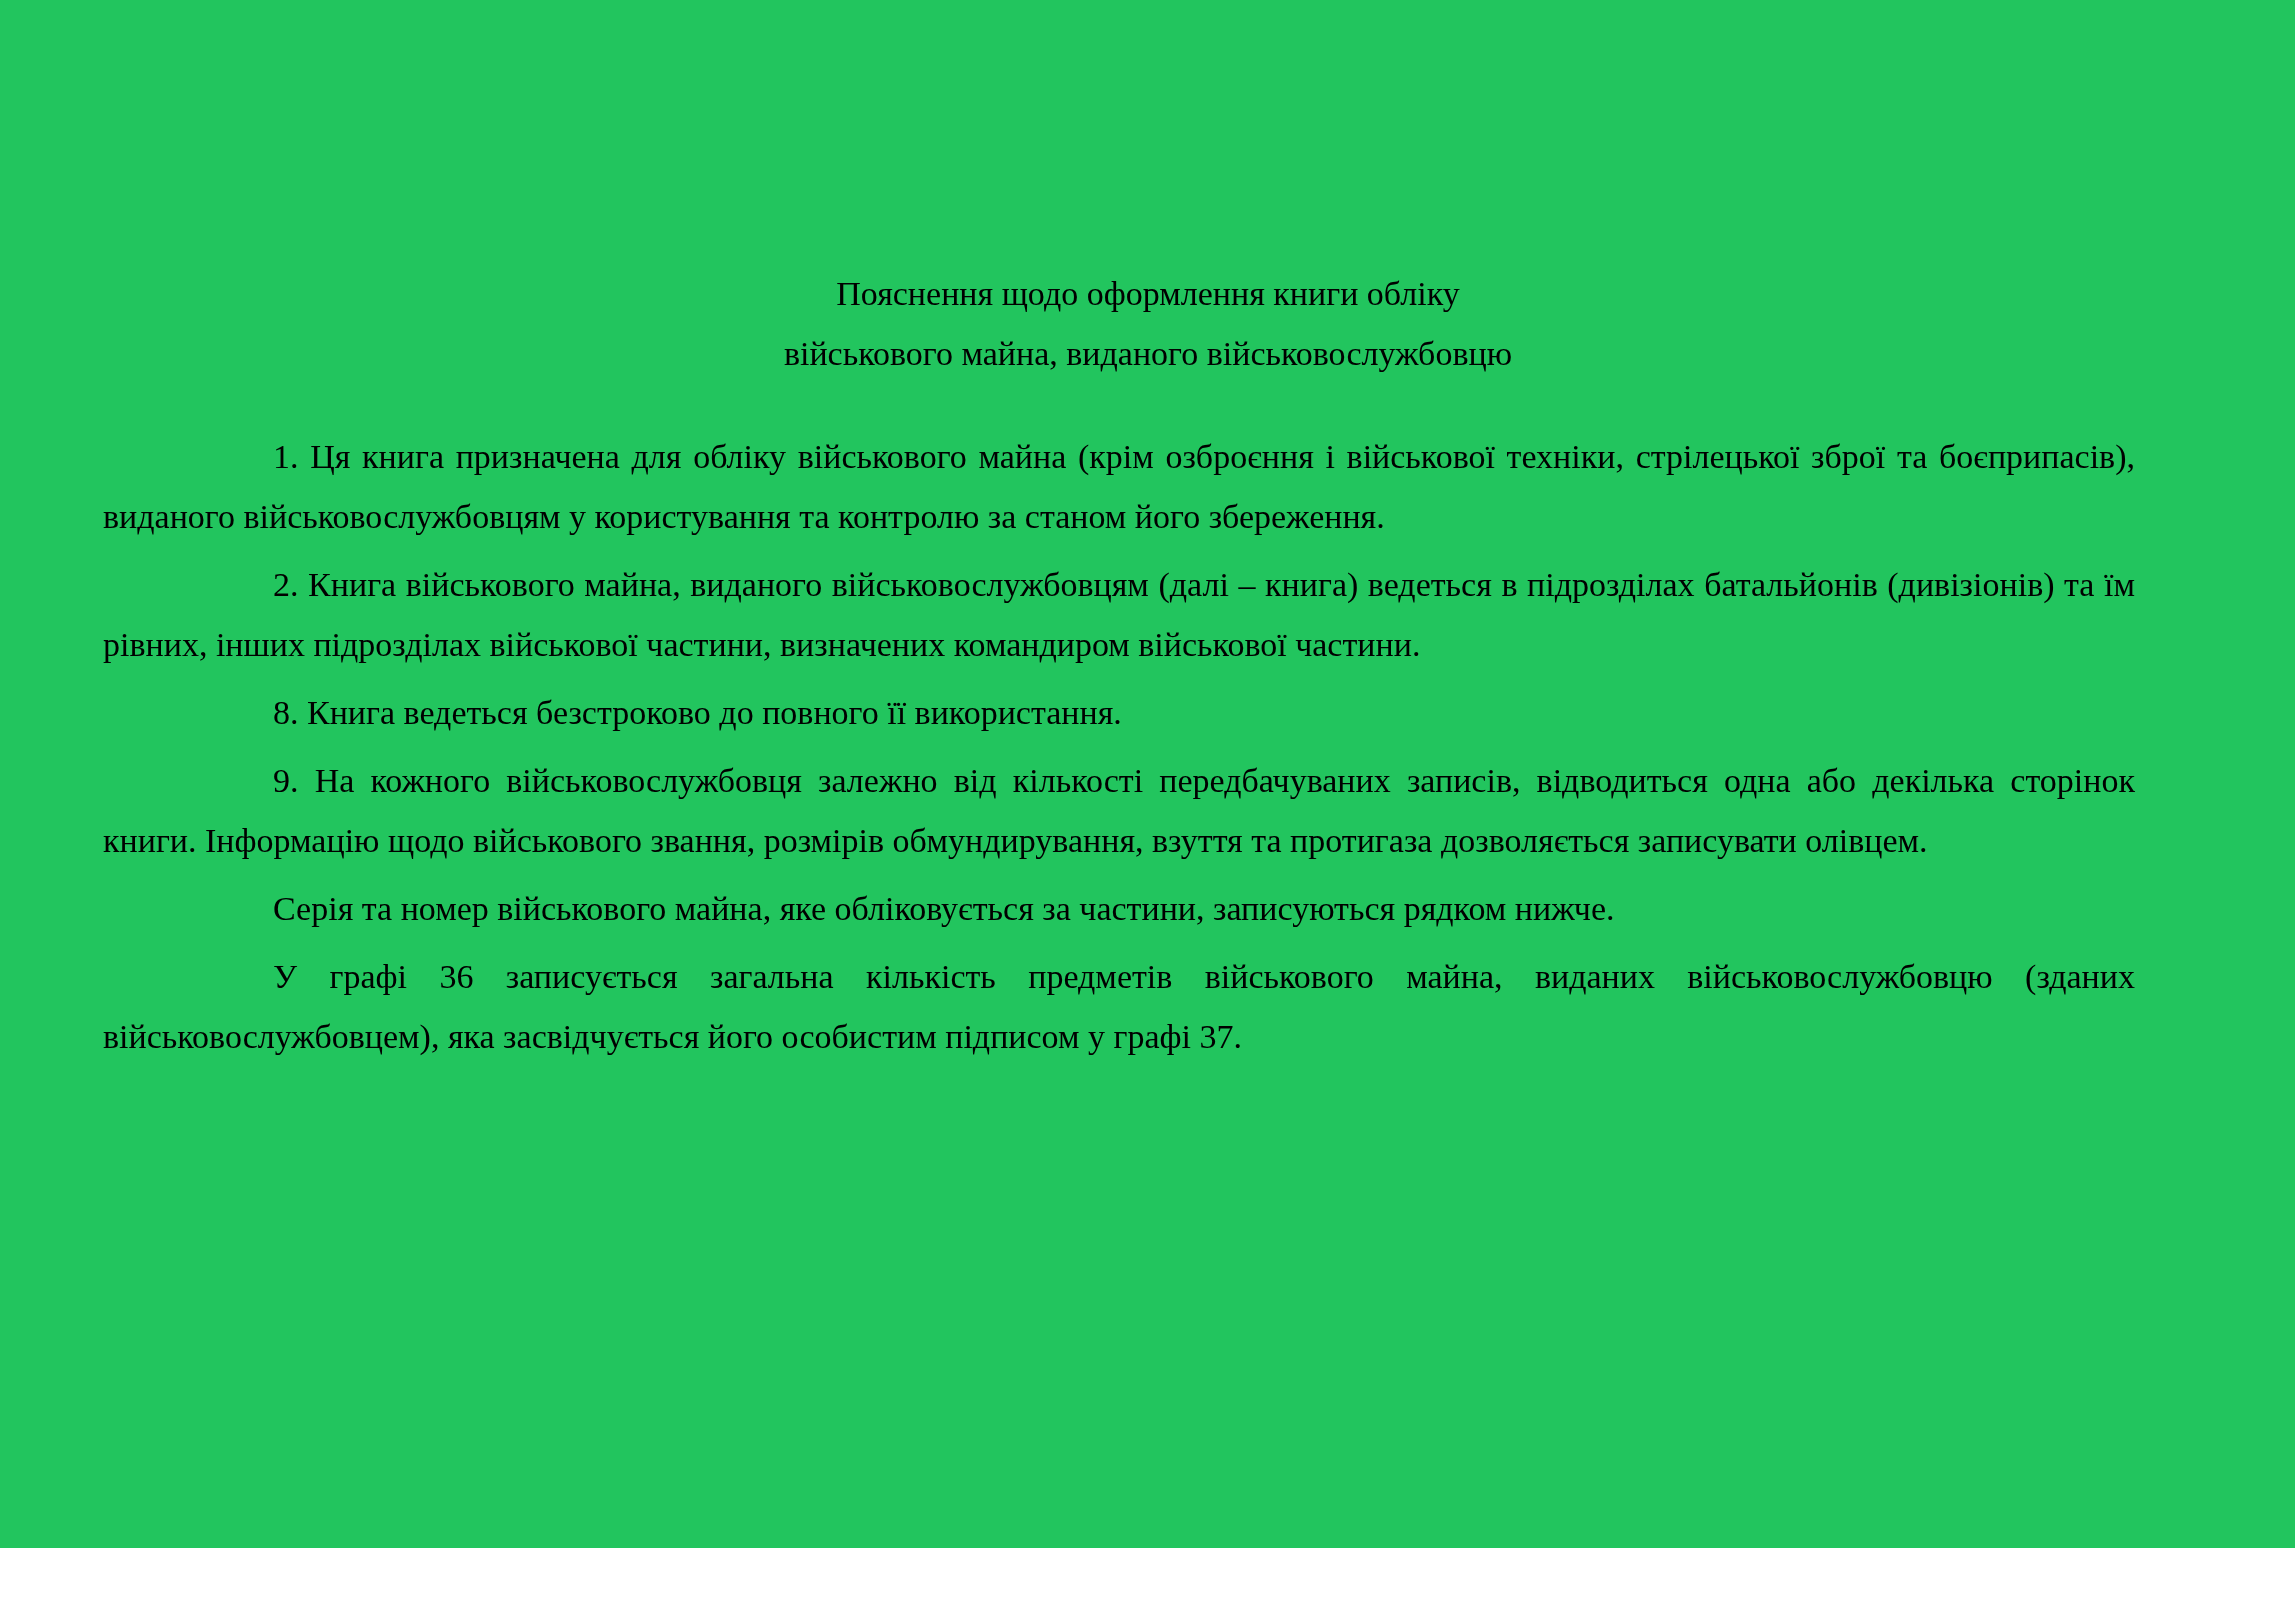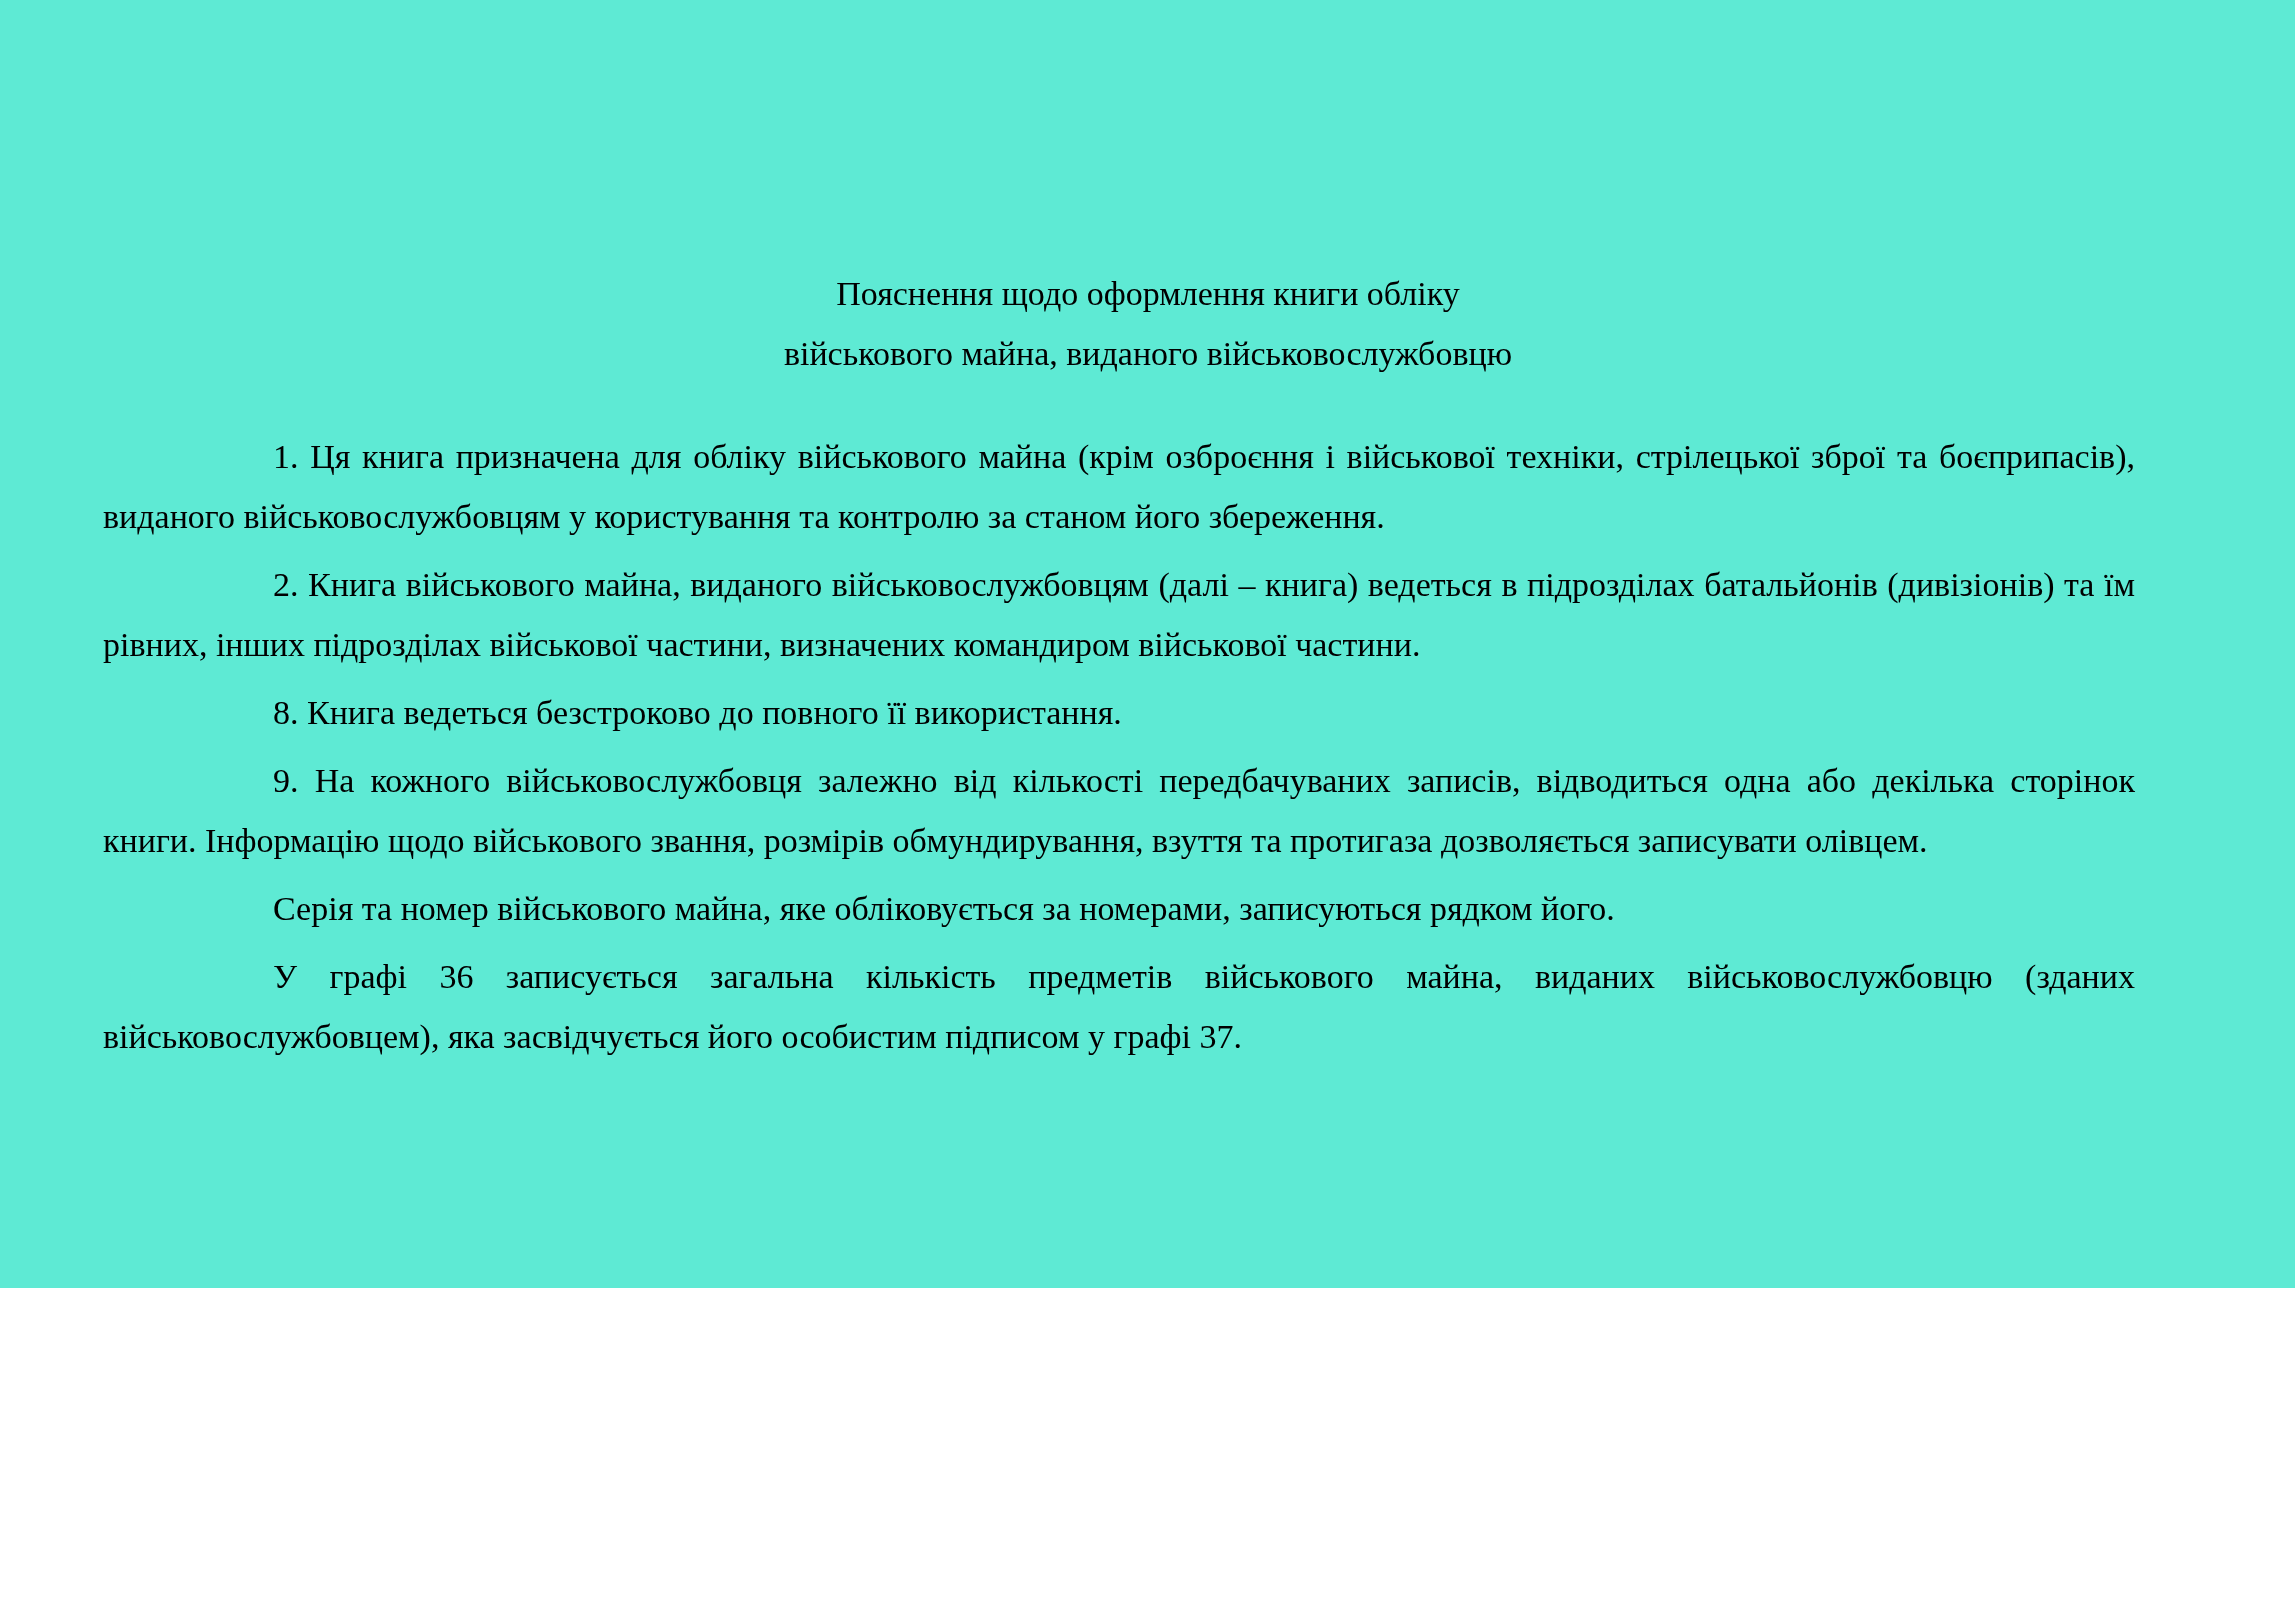--- a/index.html
+++ b/index.html
@@ -3,23 +3,23 @@
 <meta charset="utf-8">
 <style>
   html, body {
     margin: 0;
     padding: 0;
     background: #ffffff;
   }
   .page {
     position: relative;
     width: 2296px;
-    height: 1288px;
+    height: 1548px;
     box-sizing: border-box;
-    background: #5eead4;
+    background: #22c55e;
     color: #000000;
     font-family: "Liberation Serif", serif;
     font-size: 34px;
     padding: 264px 153px 0 95px;
     overflow: hidden;
   }
   .doc-title {
     text-align: center;
     line-height: 60px;
     position: relative;
@@ -44,17 +44,17 @@
 <div class="page">
   <div class="doc-title">
     <div>Пояснення щодо оформлення книги обліку</div>
     <div>військового майна, виданого військовослужбовцю</div>
   </div>
   <div class="doc-body">
     <p>1. Ця книга призначена для обліку військового майна (крім озброєння і військової техніки, стрілецької зброї та боєприпасів), виданого військовослужбовцям у користування та контролю за станом його збереження.</p>
     <p>2. Книга військового майна, виданого військовослужбовцям (далі – книга) ведеться в підрозділах батальйонів (дивізіонів) та їм рівних, інших підрозділах військової частини, визначених командиром військової частини.</p>
     <p>8. Книга ведеться безстроково до повного її використання.</p>
     <p>9. На кожного військовослужбовця залежно від кількості передбачуваних записів, відводиться одна або декілька сторінок книги. Інформацію щодо військового звання, розмірів обмундирування, взуття та протигаза дозволяється записувати олівцем.</p>
-    <p>Серія та номер військового майна, яке обліковується за номерами, записуються рядком його.</p>
+    <p>Серія та номер військового майна, яке обліковується за частини, записуються рядком нижче.</p>
     <p>У графі 36 записується загальна кількість предметів військового майна, виданих військовослужбовцю (зданих військовослужбовцем), яка засвідчується його особистим підписом у графі 37.</p>
   </div>
 </div>
 
 
 </body></html>

